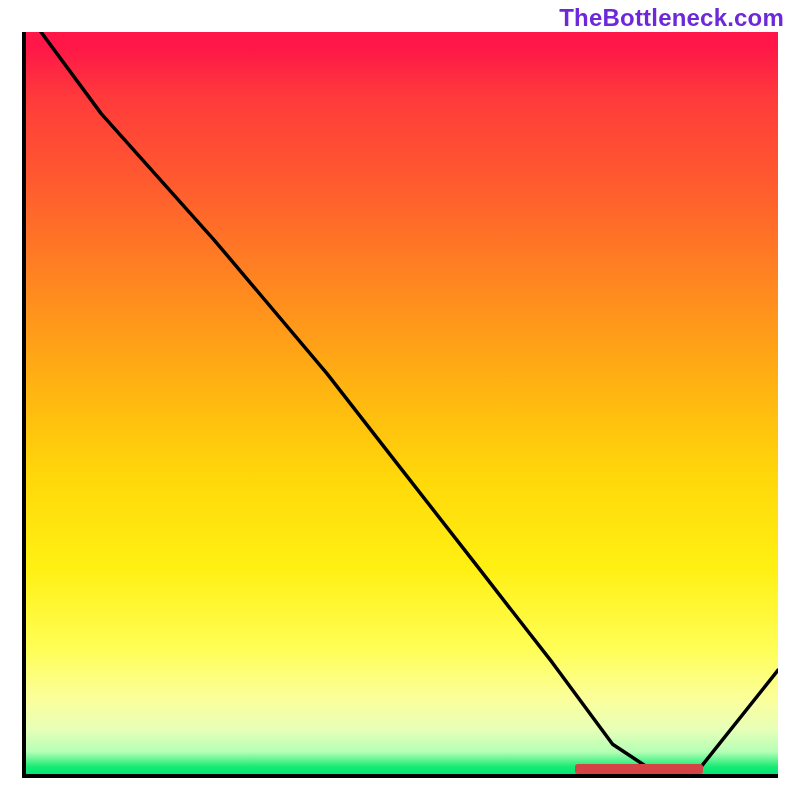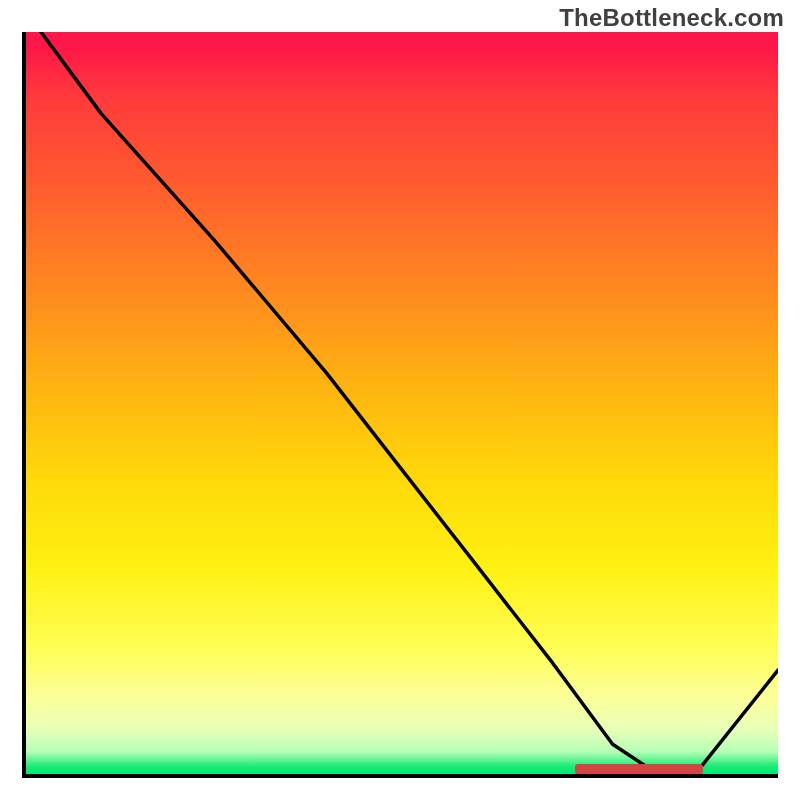--- a/index.html
+++ b/index.html
@@ -15,21 +15,21 @@
     position: relative;
     width: 800px;
     height: 800px;
   }
   .watermark {
     position: absolute;
     top: 4px;
     right: 16px;
     font-size: 24px;
     font-weight: 600;
-    color: #404040;
+    color: #6d28d9;
     letter-spacing: 0.2px;
   }
   .plot {
     position: absolute;
     left: 22px;
     top: 32px;
     width: 756px;
     height: 746px;
     border-left: 4px solid #000;
     border-bottom: 4px solid #000;

